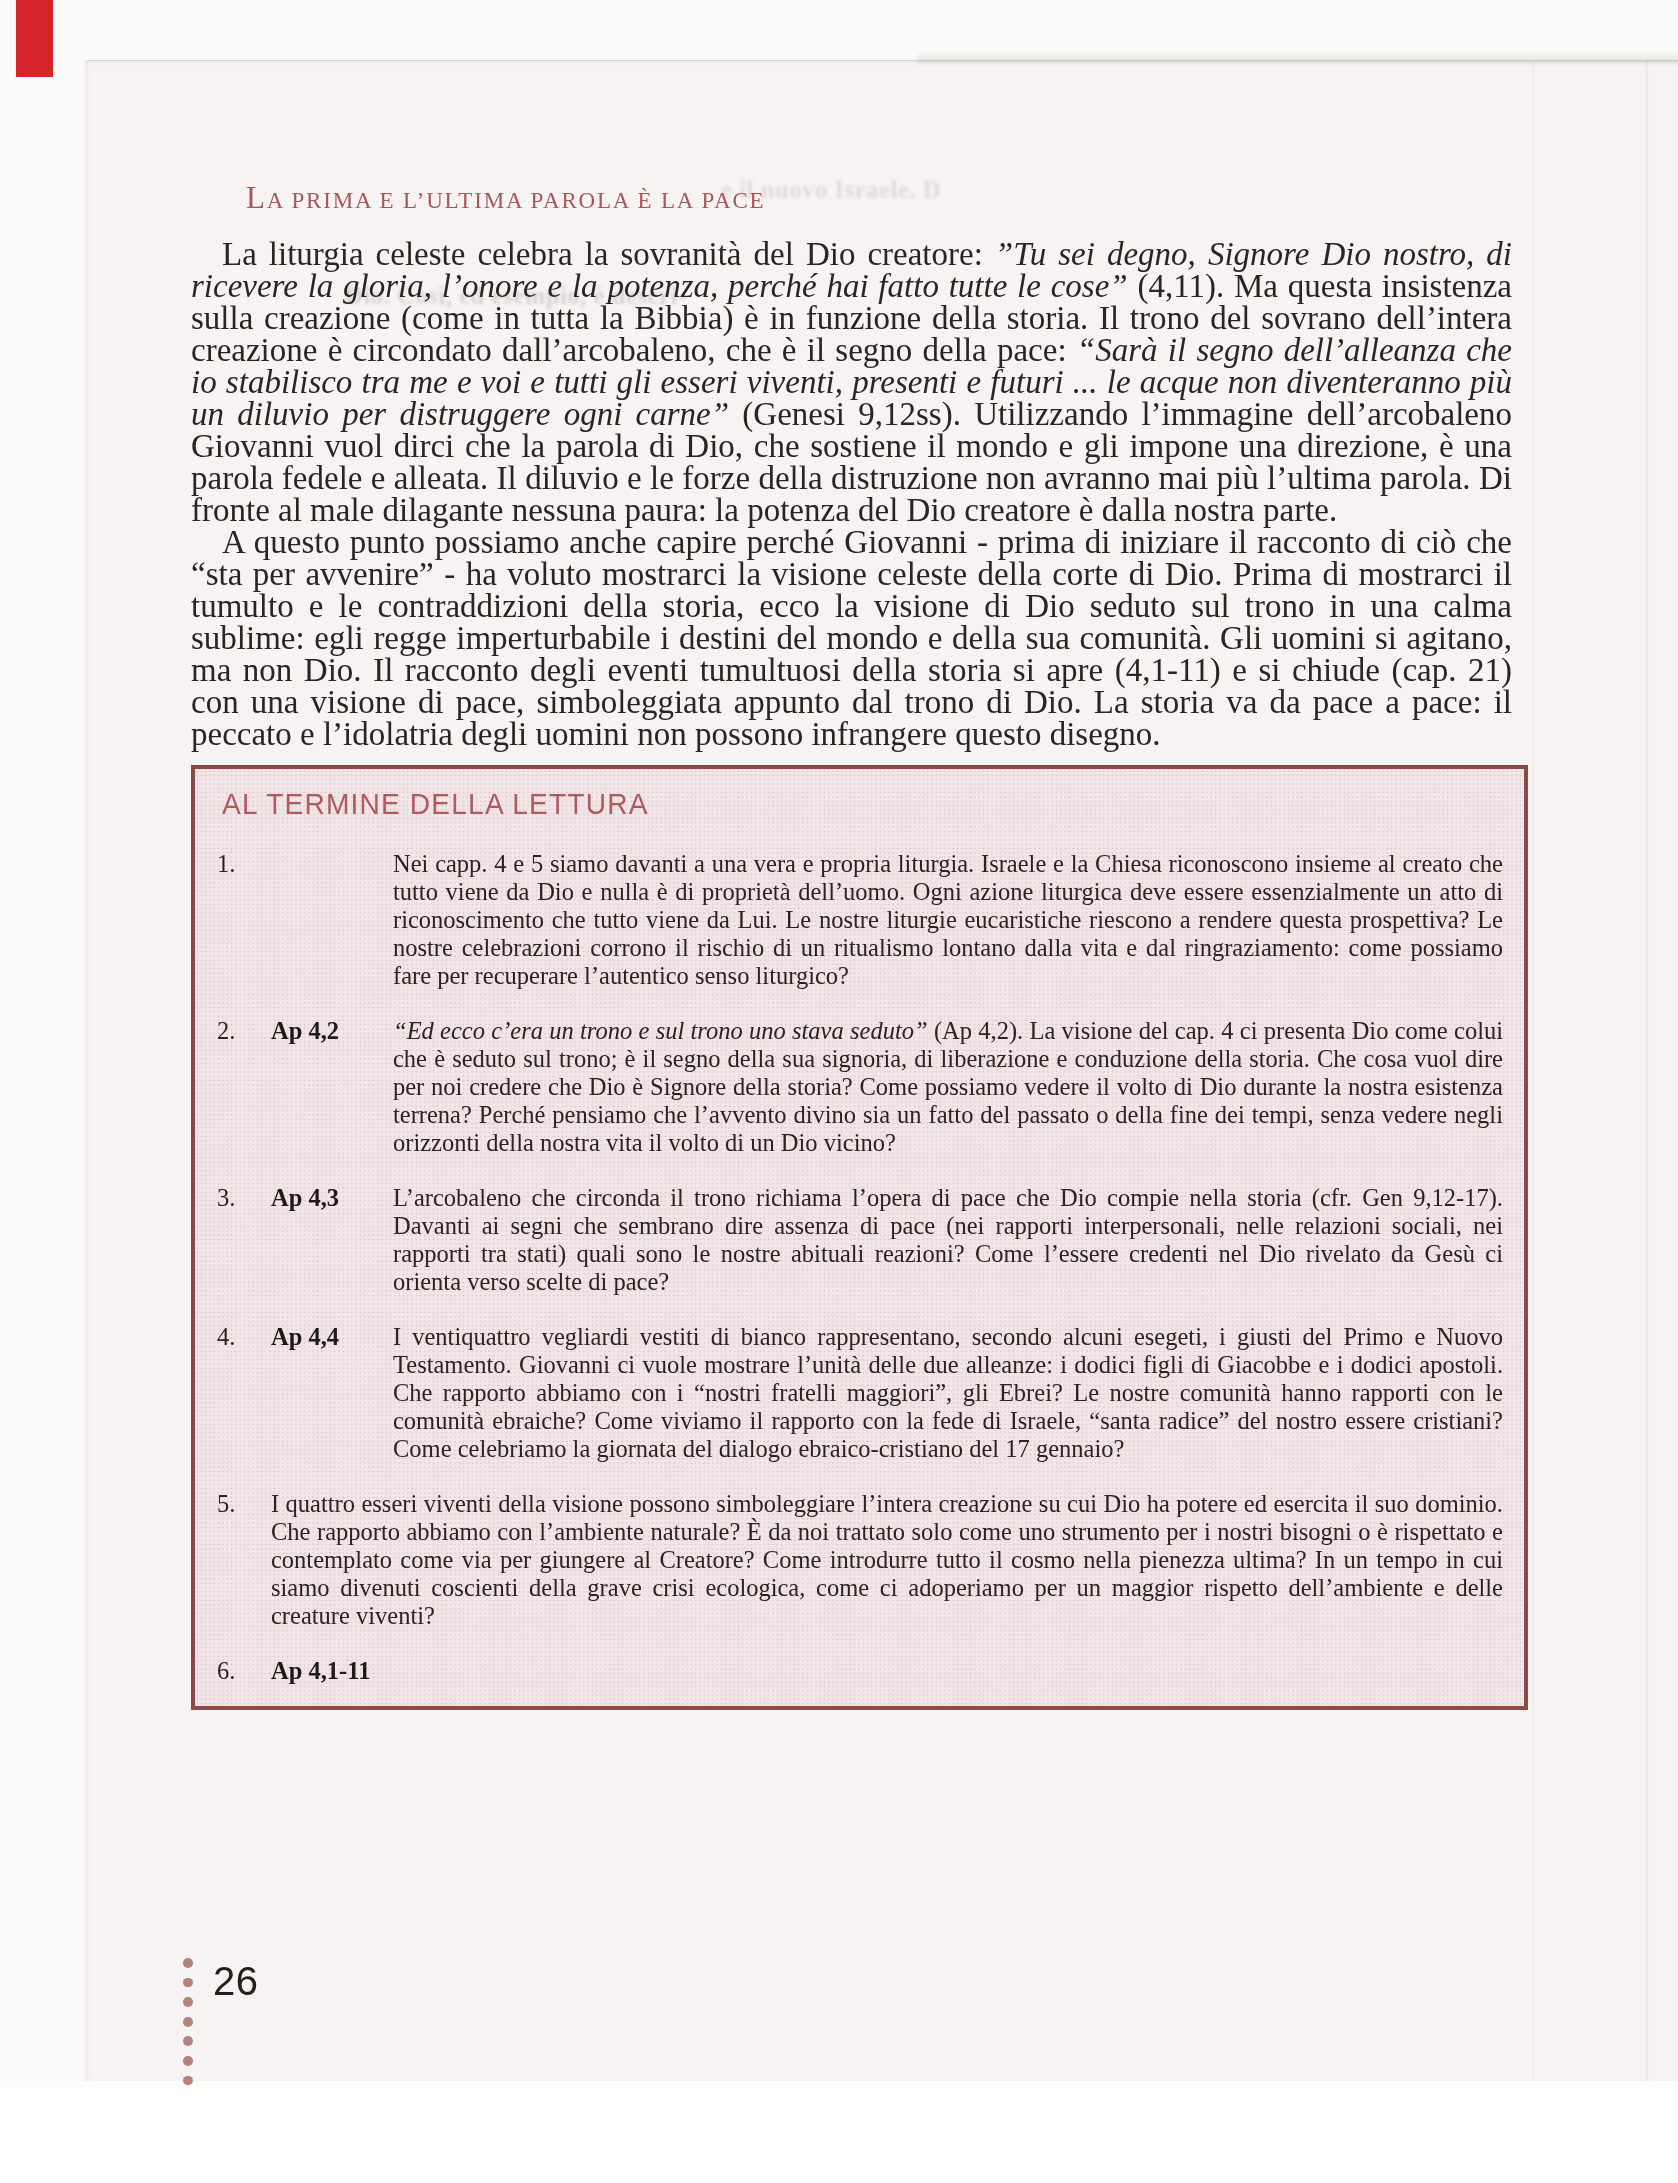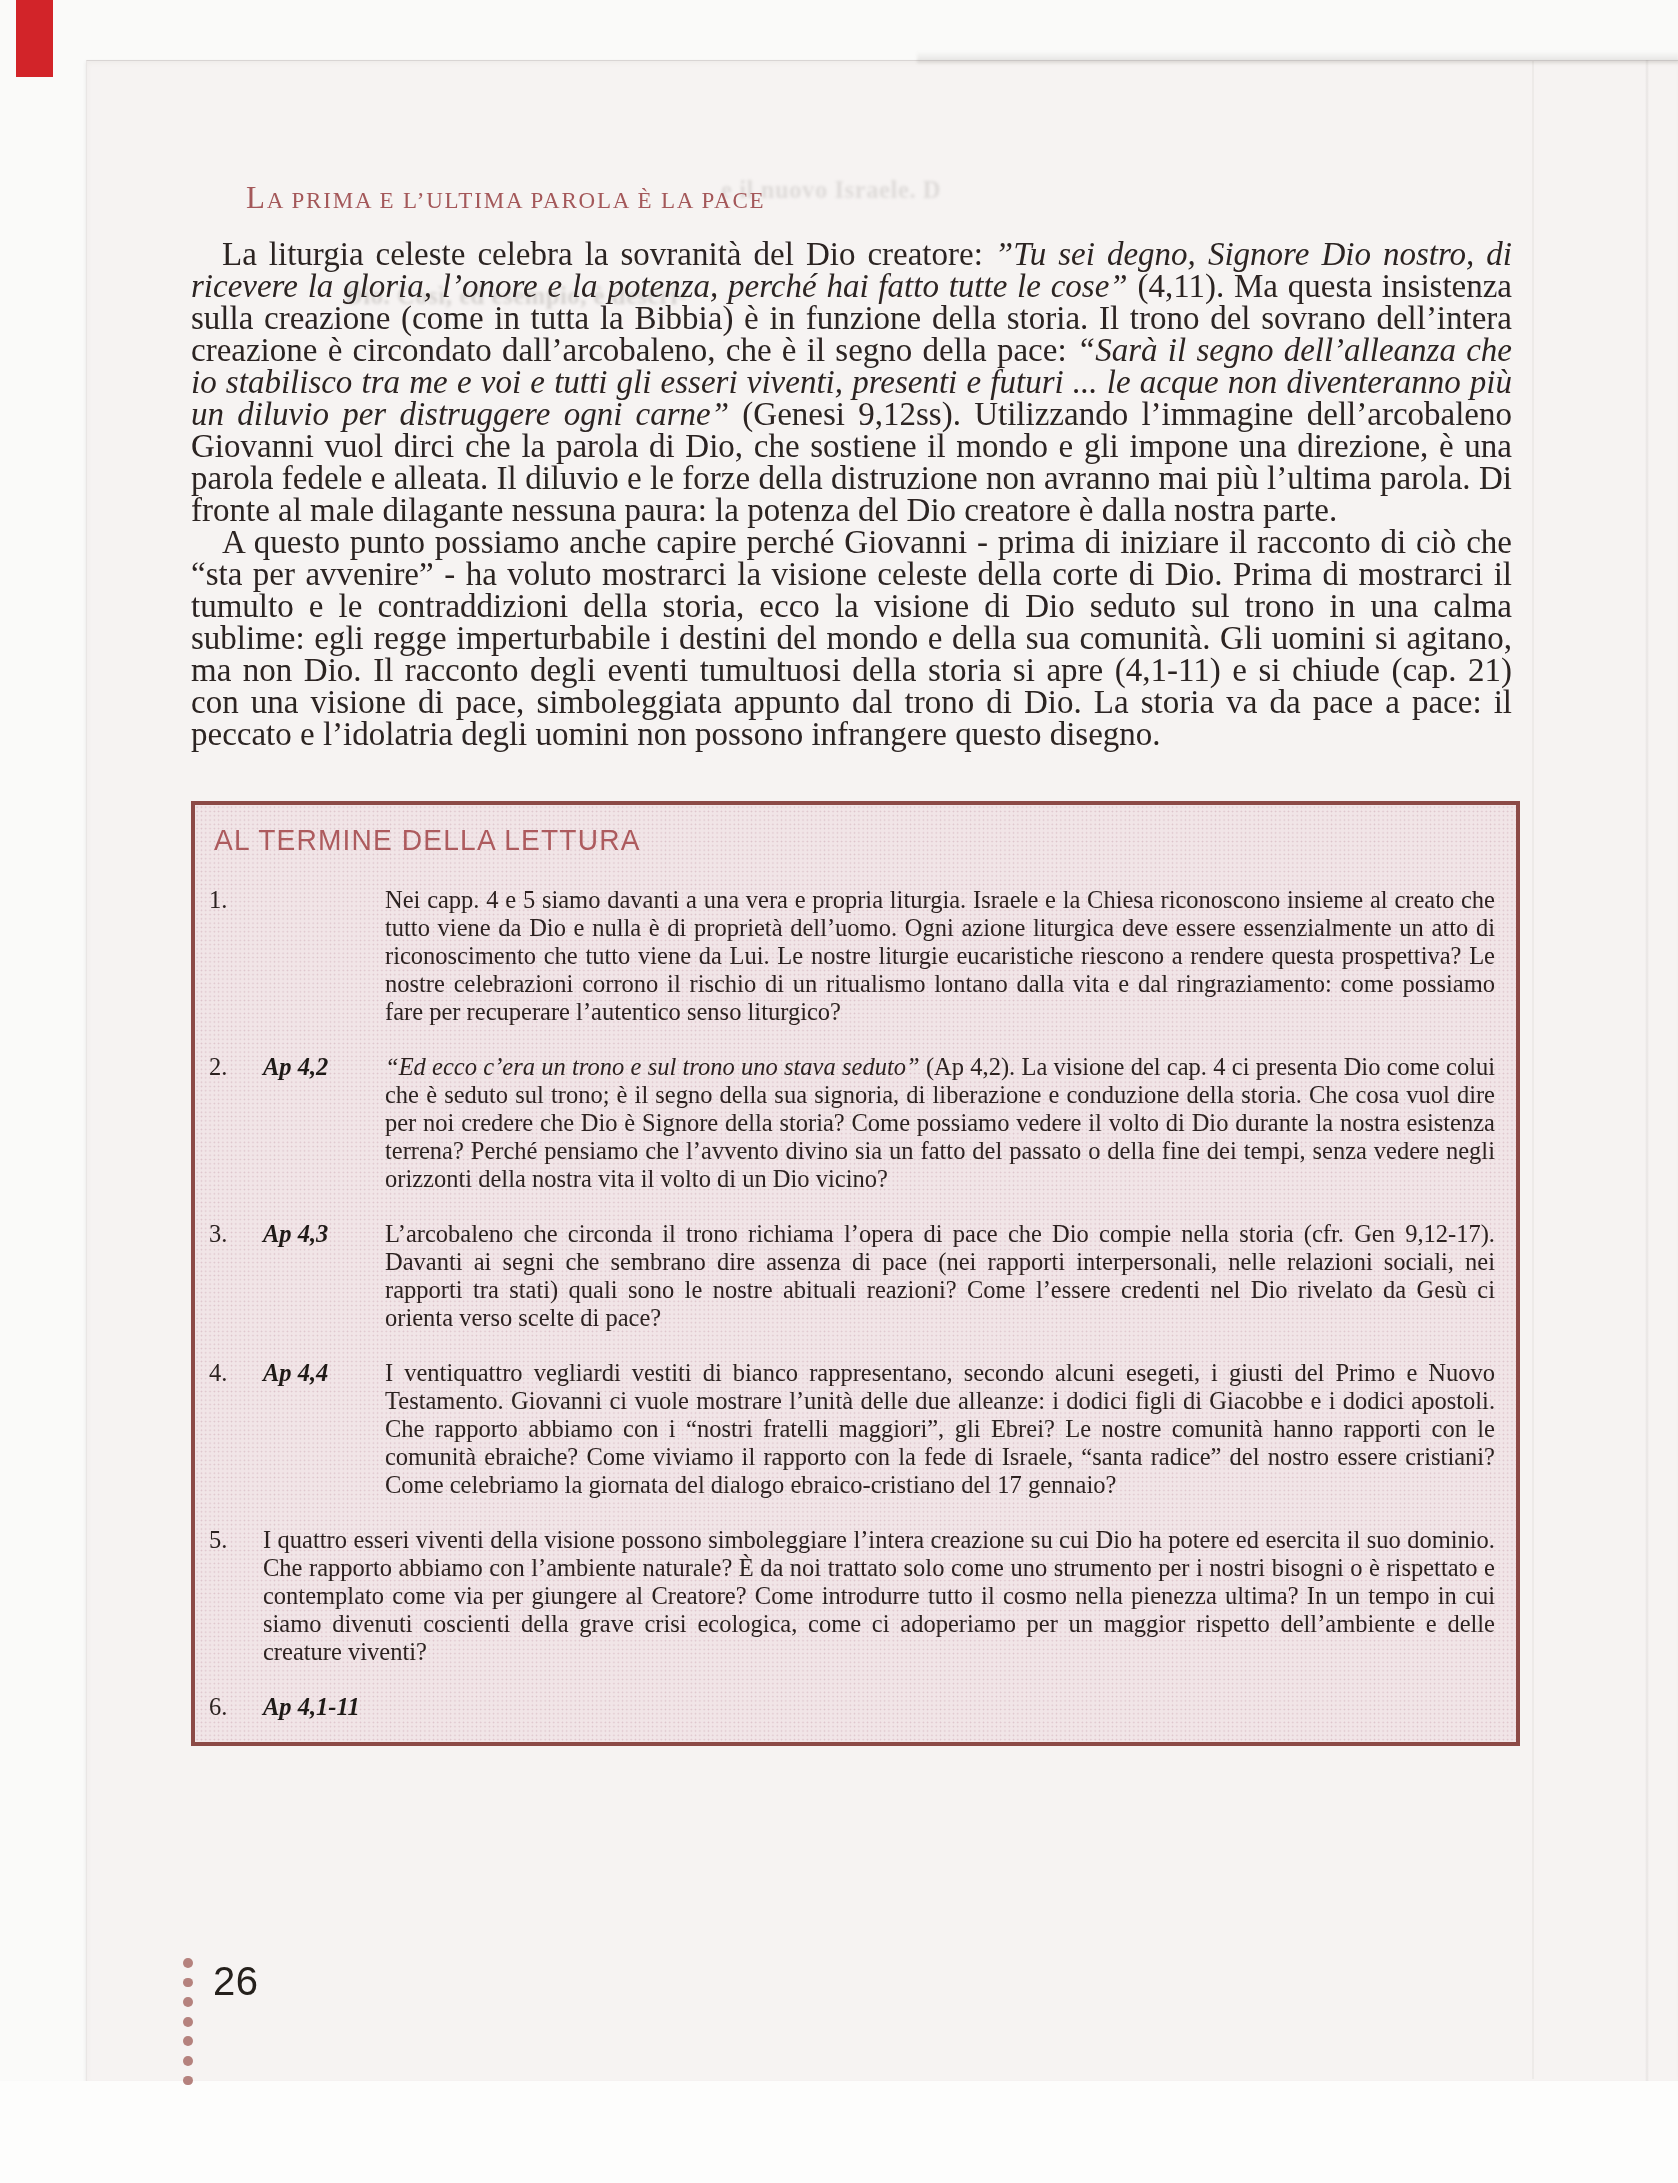--- a/index.html
+++ b/index.html
@@ -32,32 +32,32 @@
   .header .lead{font-size:31px;}
   .header .rest{font-size:23px;}
 
   
   .intro{position:absolute;left:191px;top:238px;width:1321px;font-size:33px;line-height:32px;
          color:#2c2422;text-align:justify;}
   .intro p{margin:0;text-indent:31px;}
   .run-i{font-style:italic;}
 
   
-  .qbox{position:absolute;left:191px;top:801px;width:1286px;
+  .qbox{position:absolute;left:191px;top:765px;width:1286px;
         border:4.9px solid #8c4a46;
         background-color:#f1e5e7;
         background-image:radial-gradient(circle, #dcc2c9 0.8px, rgba(0,0,0,0) 0.9px);
         background-size:4.3px 4.3px;
-        padding:17px 21px 21px 14px;}
+        padding:17px 21px 21px 22px;}
   .qbox-title{font-family:"Liberation Sans", sans-serif;font-size:29px;color:#ad5b5e;
         letter-spacing:1.2px;margin:2.4px 0 29px 4.9px;transform:scaleX(0.97);transform-origin:left;}
   .q-item{display:flex;margin-bottom:27px;font-size:24.5px;line-height:28px;color:#2c2220;}
   .q-item:last-child{margin-bottom:0;}
   .q-num{flex:none;width:54px;}
-  .q-ref{flex:none;min-width:122px;font-weight:700;color:#1f1a17;padding-right:8.6px;box-sizing:border-box;white-space:nowrap;font-style:italic;}
+  .q-ref{flex:none;min-width:122px;font-weight:700;color:#1f1a17;padding-right:8.6px;box-sizing:border-box;white-space:nowrap;}
   .q-text{flex:1;text-align:justify;}
 
   
   .dots{position:absolute;left:183px;top:1958px;width:9.8px;}
   .dot{width:9.8px;height:9.8px;border-radius:50%;background:#b5827e;margin-bottom:9.8px;}
   .page-num{position:absolute;left:213px;top:1959px;font-family:"Liberation Sans", sans-serif;
         font-size:40px;color:#25201c;letter-spacing:0.6px;}
 </style>
 </head>
 <body>

